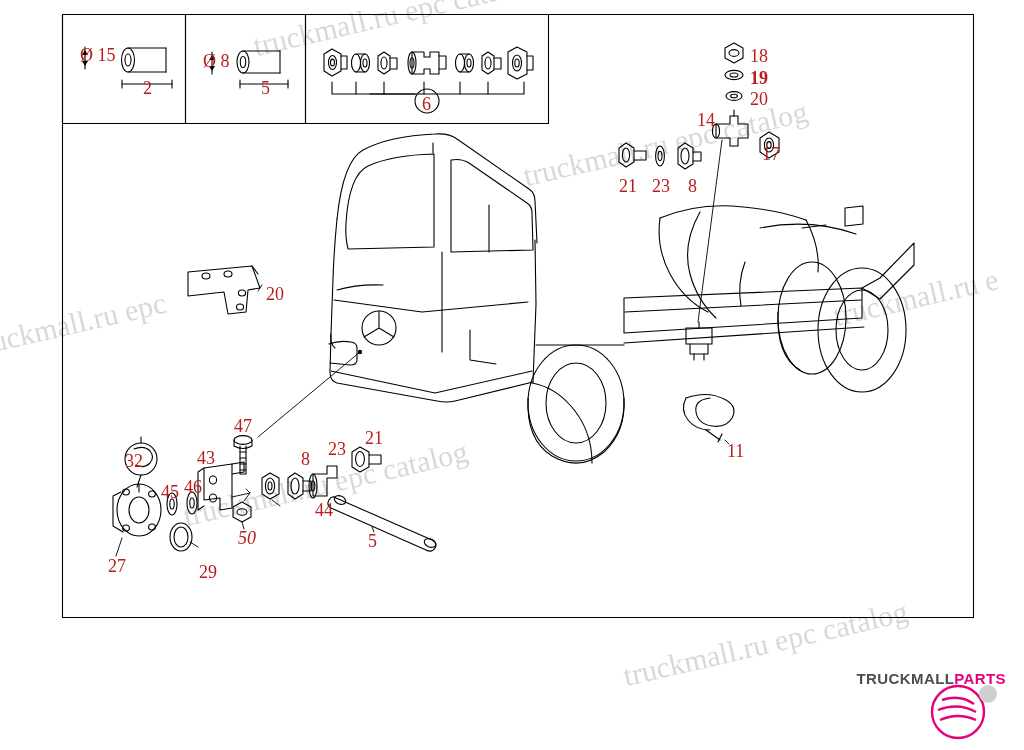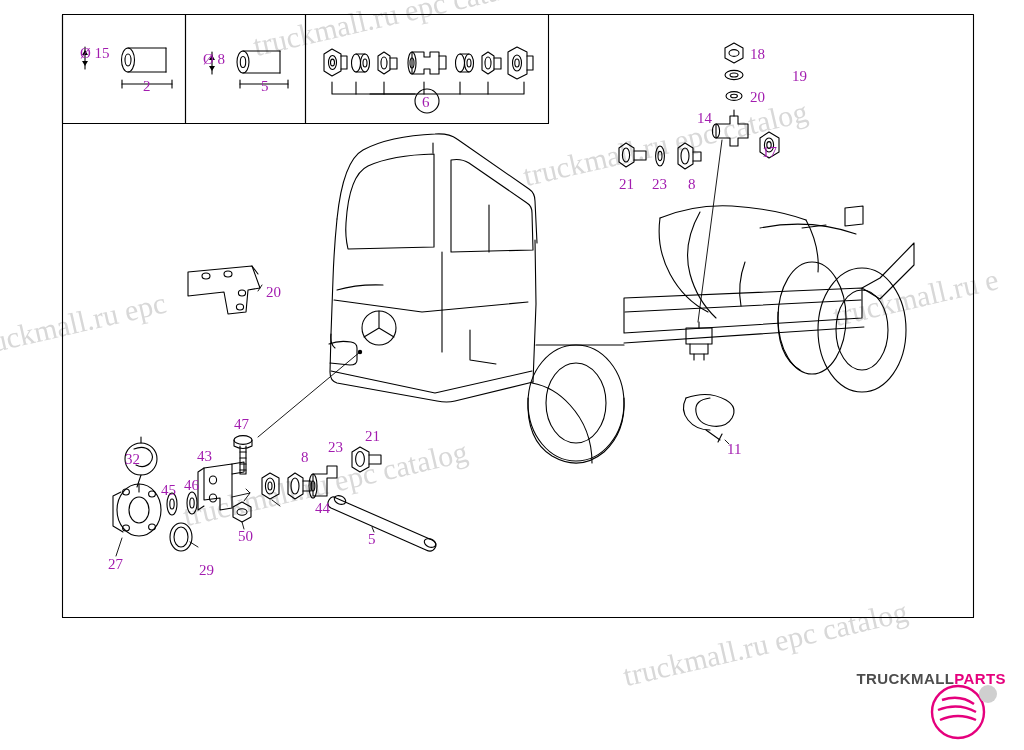--- a/index.html
+++ b/index.html
@@ -17,22 +17,22 @@
     position:absolute;
     font-family:"Liberation Serif", serif;
     color:#d8d8d8;
     white-space:nowrap;
     pointer-events:none;
     user-select:none;
   }
   .lbl{
     position:absolute;
     font-family:"Liberation Serif", serif;
-    font-size:15px;
-    color:#a21caf;
+    font-size:18px;
+    color:#b91c1c;
     white-space:nowrap;
   }
   .brand{
     position:absolute;
     right:10px;bottom:8px;
     width:176px;height:78px;
   }
   .brand-text{
     position:absolute;
     right:8px;top:6px;
@@ -374,39 +374,39 @@
     </g>
   </svg>
 
   <div>
     <div class="lbl" style="left:80px;top:45px;">Ø 15</div>
     <div class="lbl" style="left:143px;top:78px;">2</div>
     <div class="lbl" style="left:203px;top:51px;">Ø 8</div>
     <div class="lbl" style="left:261px;top:78px;">5</div>
     <div class="lbl" style="left:422px;top:94px;">6</div>
     <div class="lbl" style="left:750px;top:46px;">18</div>
-    <div class="lbl" style="left:792px;top:68px;">19</div>
+    <div class="lbl" style="left:750px;top:68px;font-weight:bold;">19</div>
     <div class="lbl" style="left:750px;top:89px;">20</div>
     <div class="lbl" style="left:697px;top:110px;">14</div>
     <div class="lbl" style="left:762px;top:120px;margin-top:24px;">17</div>
     <div class="lbl" style="left:619px;top:176px;">21</div>
     <div class="lbl" style="left:652px;top:176px;">23</div>
     <div class="lbl" style="left:688px;top:176px;">8</div>
     <div class="lbl" style="left:266px;top:284px;">20</div>
     <div class="lbl" style="left:727px;top:441px;text-align:center;">11</div>
     <div class="lbl" style="left:234px;top:416px;">47</div>
     <div class="lbl" style="left:197px;top:448px;">43</div>
     <div class="lbl" style="left:301px;top:449px;">8</div>
     <div class="lbl" style="left:328px;top:439px;">23</div>
     <div class="lbl" style="left:365px;top:428px;">21</div>
     <div class="lbl" style="left:98px;top:451px;margin-left:27px;">32</div>
     <div class="lbl" style="left:161px;top:482px;">45</div>
     <div class="lbl" style="left:184px;top:477px;">46</div>
     <div class="lbl" style="left:275px;top:500px;margin-left:40px;">44</div>
-    <div class="lbl" style="left:238px;top:528px;">50</div>
+    <div class="lbl" style="left:238px;top:528px;font-style:italic;">50</div>
     <div class="lbl" style="left:108px;top:556px;">27</div>
     <div class="lbl" style="left:199px;top:562px;">29</div>
     <div class="lbl" style="left:368px;top:531px;">5</div>
   </div>
 
   <div class="brand">
     <svg viewBox="0 0 176 78" width="176" height="78">
       <g fill="none" stroke="#e5007d" stroke-width="2.4">
         <circle cx="120" cy="48" r="26"></circle>
         <path d="M104 36 q18 -6 32 4"></path>

